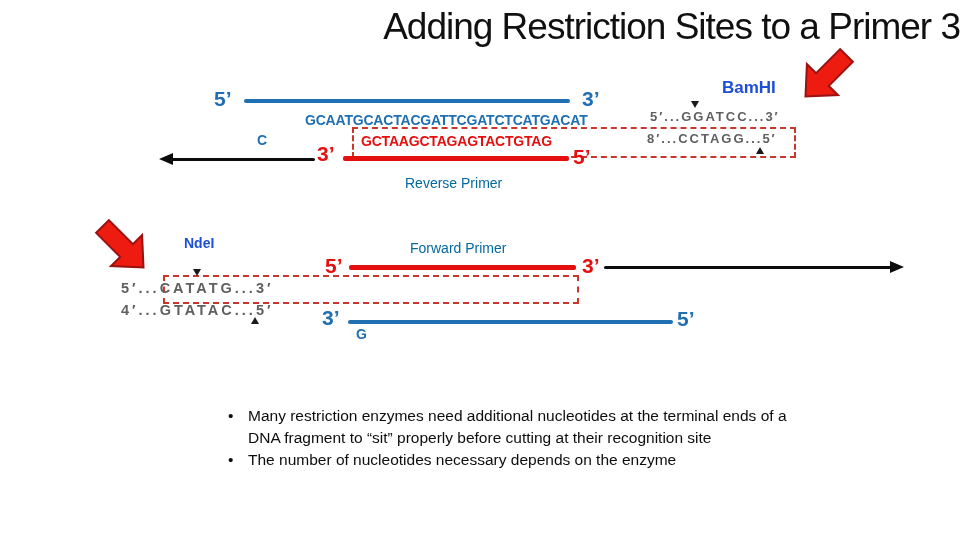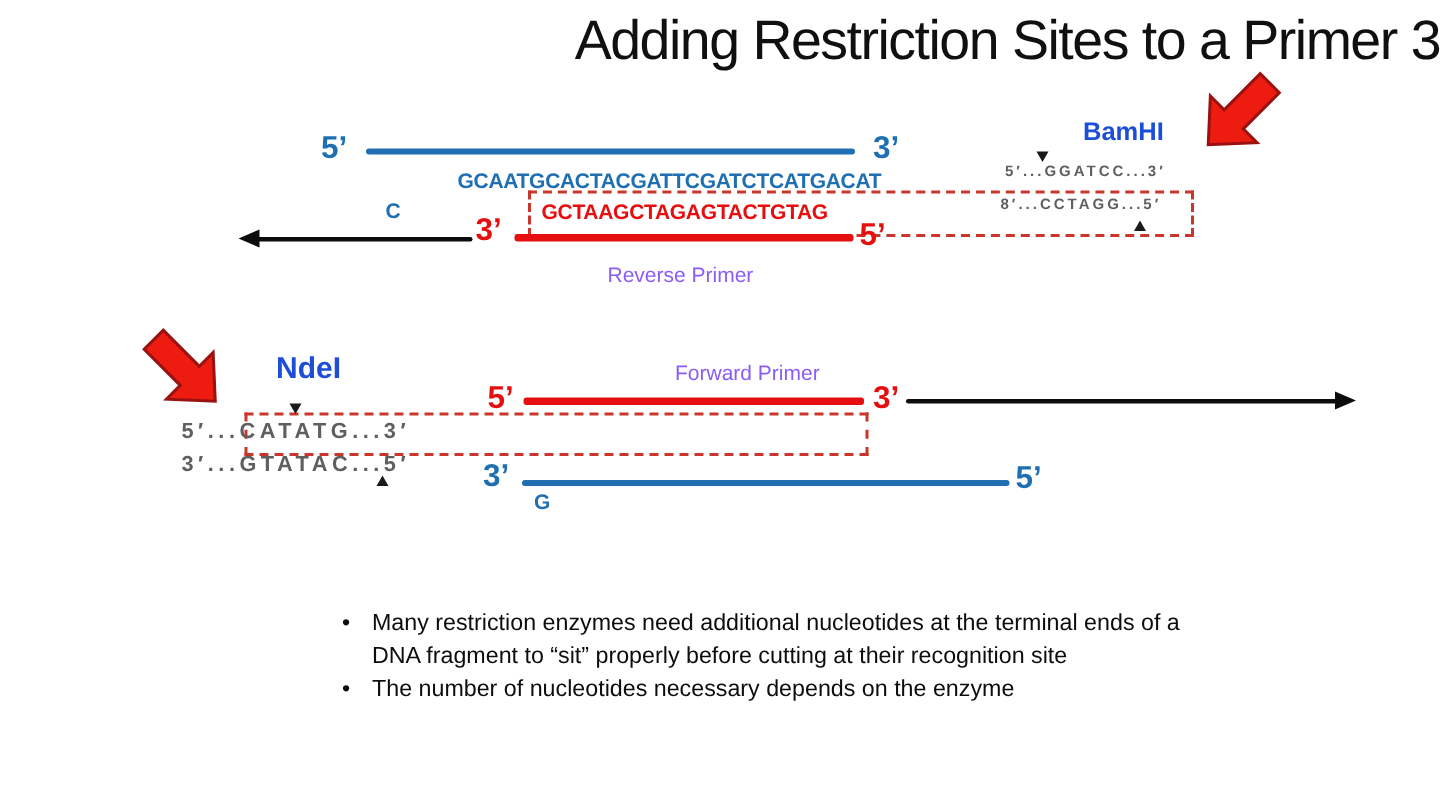--- a/index.html
+++ b/index.html
@@ -16,24 +16,24 @@
   .blue{color:#1f6fb2;}
   .red{color:#e60f0f;}
   .endlabel{font-size:21px;font-weight:bold;line-height:1;}
   .seq{font-size:14px;font-weight:bold;letter-spacing:-0.2px;white-space:pre;line-height:1;}
   .hline{height:4px;border-radius:2px;}
   .hline.blue-bg{background:#1f6fb2;}
   .hline.red-bg{background:#e60f0f;}
   .hline.black-bg{background:#0c0c0c;height:3px;}
   .dashedbox{border:2px dashed #c9372c;background:transparent;}
   .sitetxt{color:#5f5f5f;font-weight:600;white-space:pre;line-height:1;}
-  .bam-site{font-size:10px;letter-spacing:2px;margin-left:20px;}
+  .bam-site{font-size:13px;letter-spacing:2px;}
   .nde-site{font-size:14.5px;letter-spacing:3px;}
   .enzyme-name{font-weight:bold;color:#1d4ed8;line-height:1;}
-  .plain-label{font-size:14px;color:#8b5cf6;line-height:1;}
+  .plain-label{font-size:14px;color:#0369a1;line-height:1;}
   .tri-down{width:0;height:0;border-left:4px solid transparent;border-right:4px solid transparent;border-top:7px solid #1a1a1a;}
   .tri-up{width:0;height:0;border-left:4px solid transparent;border-right:4px solid transparent;border-bottom:7px solid #1a1a1a;}
   .arrowhead-left{width:0;height:0;border-top:6px solid transparent;border-bottom:6px solid transparent;border-right:14px solid #0c0c0c;}
   .arrowhead-right{width:0;height:0;border-top:6px solid transparent;border-bottom:6px solid transparent;border-left:14px solid #0c0c0c;}
   .bullets{left:228px;top:405px;width:580px;color:#0d0d0d;font-size:15.5px;line-height:22px;}
   .bullet-row{display:flex;gap:10px;align-items:flex-start;}
   .bullet-marker{flex:0 0 10px;}
 </style>
 </head>
 <body>
@@ -67,28 +67,28 @@
   <div class="abs sitetxt bam-site" style="left:650px;top:110px;">5′...GGATCC...3′</div>
   <div class="abs sitetxt bam-site" style="left:647px;top:132px;">8′...CCTAGG...5′</div>
   <div class="abs tri-down" style="left:691px;top:101px;"></div>
   <div class="abs tri-up" style="left:756px;top:147px;"></div>
 
   <div class="abs" style="left:88px;top:212px;width:70px;height:70px;">
     <svg width="70" height="70" viewBox="0 0 70 70">
       <polygon points="64,35 40,13 40,26 6,26 6,44 40,44 40,57" transform="rotate(45 35 35)" fill="#ee1b10" stroke="#991111" stroke-width="2"></polygon>
     </svg>
   </div>
-  <div class="abs enzyme-name" style="left:184px;top:236px;font-size:20px;">NdeI</div>
+  <div class="abs enzyme-name" style="left:184px;top:236px;font-size:14px;">NdeI</div>
   <div class="abs dashedbox" style="left:163px;top:275px;width:412px;height:25px;"></div>
   <div class="abs sitetxt nde-site" style="left:121px;top:281px;">5′...CATATG...3′</div>
-  <div class="abs sitetxt nde-site" style="left:121px;top:303px;">3′...GTATAC...5′</div>
+  <div class="abs sitetxt nde-site" style="left:121px;top:303px;">4′...GTATAC...5′</div>
   <div class="abs tri-down" style="left:193px;top:269px;"></div>
   <div class="abs tri-up" style="left:251px;top:317px;"></div>
 
-  <div class="abs plain-label" style="left:410px;top:241px;margin-left:40px;">Forward Primer</div>
+  <div class="abs plain-label" style="left:410px;top:241px;">Forward Primer</div>
   <div class="abs endlabel red" style="left:325px;top:255px;">5’</div>
   <div class="abs hline red-bg" style="left:349px;top:265px;width:227px;height:5px;"></div>
   <div class="abs endlabel red" style="left:582px;top:255px;">3’</div>
   <div class="abs hline black-bg" style="left:604px;top:266px;width:288px;"></div>
   <div class="abs arrowhead-right" style="left:890px;top:261px;"></div>
 
   <div class="abs endlabel blue" style="left:322px;top:307px;">3’</div>
   <div class="abs hline blue-bg" style="left:348px;top:320px;width:325px;"></div>
   <div class="abs seq blue" style="left:356px;top:327px;">G</div>
   <div class="abs endlabel blue" style="left:677px;top:308px;">5’</div>

